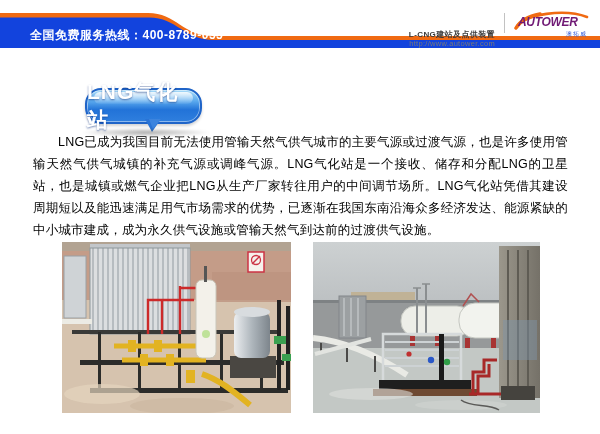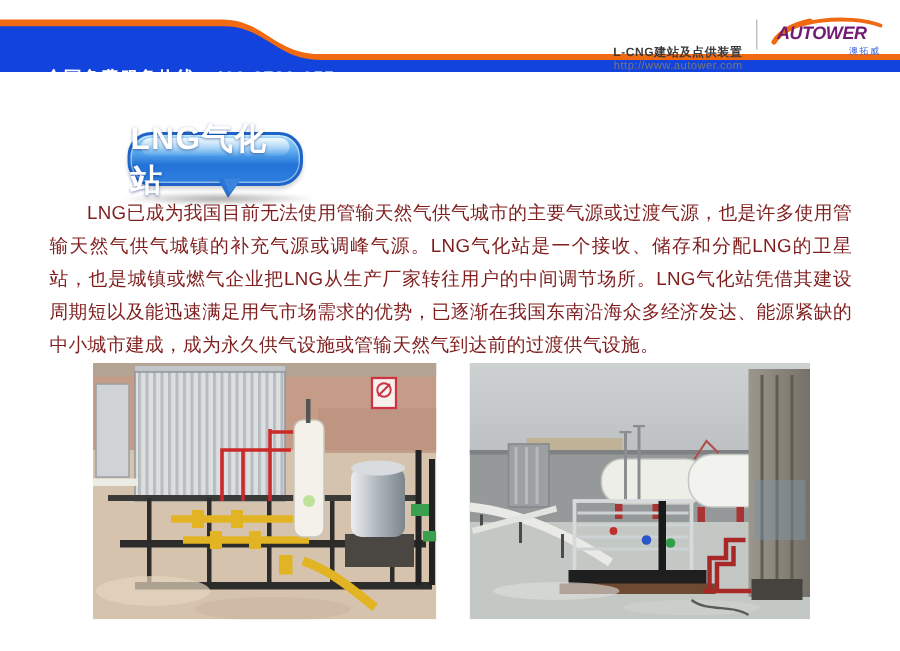--- a/index.html
+++ b/index.html
@@ -3,21 +3,21 @@
 <meta charset="utf-8">
 <style>
   html,body{margin:0;padding:0;background:#ffffff;}
   .page{
     position:relative;width:600px;height:434px;background:#ffffff;overflow:hidden;
     font-family:"Liberation Sans","DejaVu Sans",sans-serif;
   }
   
   .header-svg{position:absolute;left:0;top:0;display:block;}
   .hotline{
-    position:absolute;left:30px;top:44px;color:#ffffff;font-size:12px;font-weight:bold;
+    position:absolute;left:30px;top:27px;color:#ffffff;font-size:12px;font-weight:bold;
     letter-spacing:.5px;white-space:nowrap;
   }
   .hdr-right{
     position:absolute;right:10px;top:10px;height:26px;display:flex;align-items:center;gap:9px;
   }
   .hdr-txtcol{text-align:right;line-height:1;}
   .hdr-product{font-size:8px;font-weight:bold;color:#3a3a3a;letter-spacing:.4px;margin-top:32px;}
   .hdr-url{font-size:7.5px;color:#787878;margin-top:1px;letter-spacing:.3px;}
   .hdr-divider{width:1px;height:20px;background:#c2c2c2;}
   .logo{position:relative;width:76px;height:27px;}
@@ -44,21 +44,21 @@
   }
   .bubble-tail{position:absolute;left:143px;top:119px;}
   .bubble-shadow{
     position:absolute;left:80px;top:128px;width:132px;height:9px;
     background:radial-gradient(ellipse at center,rgba(55,55,55,.42) 0%,rgba(55,55,55,0) 70%);
     filter:blur(1px);
   }
   
   .para{
     position:absolute;left:33px;top:131px;width:535px;font-size:12.5px;line-height:22px;
-    color:#7f1d1d;text-align:justify;text-indent:2em;letter-spacing:.2px;
+    color:#000000;text-align:justify;text-indent:2em;letter-spacing:.2px;
   }
   
   .photo{position:absolute;overflow:hidden;}
   .photo-left{left:62px;top:242px;width:229px;height:171px;}
   .photo-right{left:313px;top:242px;width:227px;height:171px;}
   .photo svg{display:block;}
 </style>
 </head>
 <body>
 

